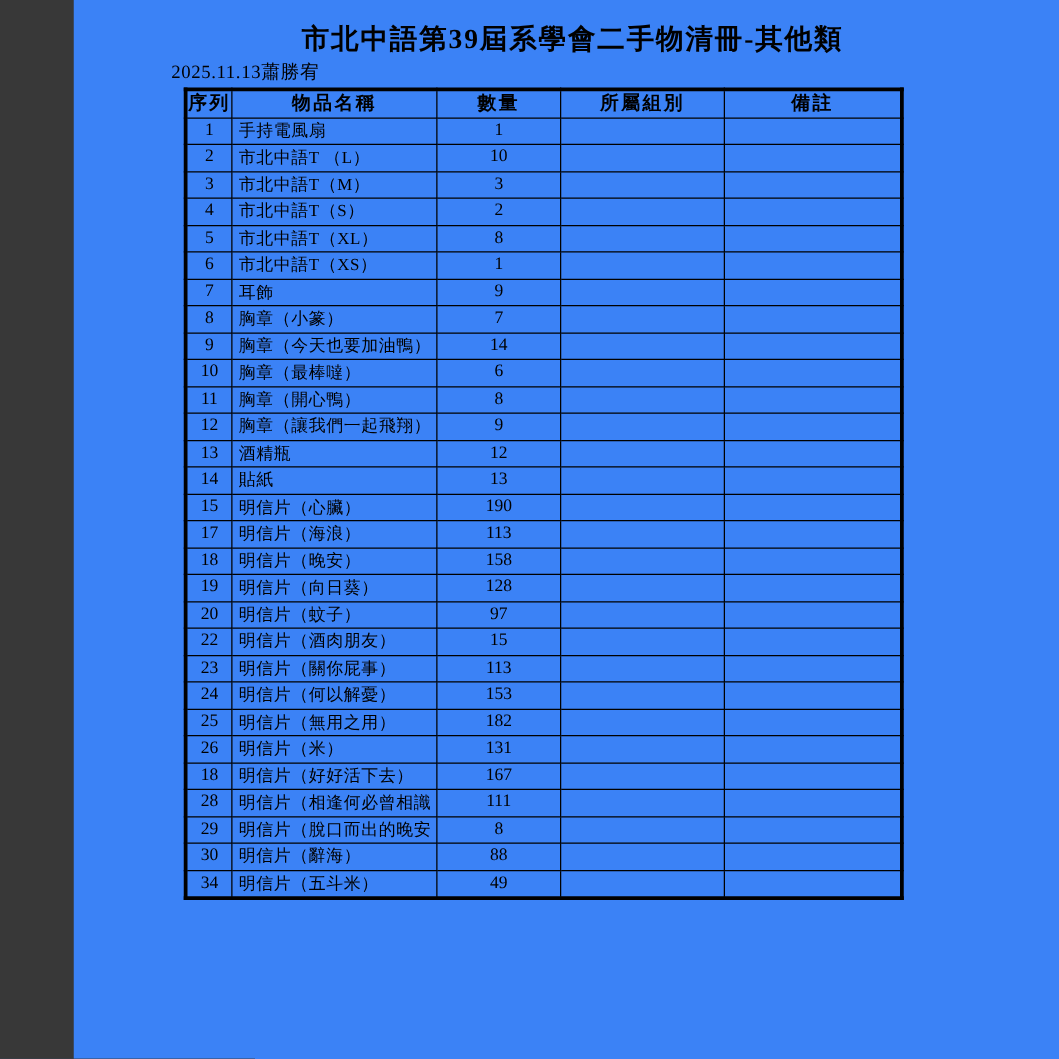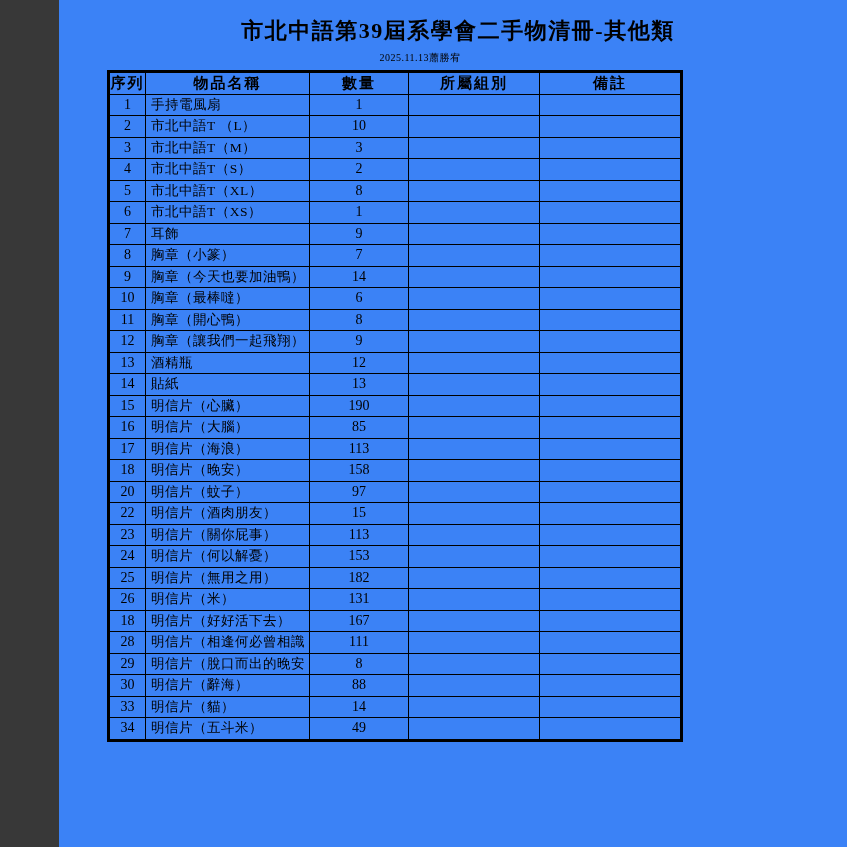--- a/index.html
+++ b/index.html
@@ -29,30 +29,30 @@
     margin: 17px 0 0 0;
     text-align: center;
     font-size: 22px;
     font-weight: 600;
     letter-spacing: 1.5px;
     line-height: 28px;
   }
   .date-line {
     width: 566px;
     margin: 7px 0 0 78px;
-    text-align: center;
-    font-size: 10px;
+    text-align: left;
+    font-size: 15px;
     line-height: 12px;
     letter-spacing: 0.5px;
   }
   table.inv {
     border-collapse: collapse;
     table-layout: fixed;
     width: 566px;
-    margin: 6px 0 0 48px;
+    margin: 6px 0 0 88px;
     border: 3px solid #000000;
   }
   .inv th, .inv td {
     border: 1px solid #000000;
     border-top-width: 1.5px;
     border-bottom-width: 1.5px;
     padding: 0;
     height: 20.5px;
     line-height: 20.5px;
     overflow: hidden;
@@ -193,41 +193,41 @@
             <td class="c4"></td>
           </tr>
           <tr>
             <td class="c0">15</td>
             <td class="c1">明信片（心臟）</td>
             <td class="c2">190</td>
             <td class="c3"></td>
             <td class="c4"></td>
           </tr>
           <tr>
-            <td class="c0">16</td>
-            <td class="c1">明信片（大腦）</td>
-            <td class="c2">85</td>
-            <td class="c3"></td>
-            <td class="c4"></td>
-          </tr>
-          <tr>
             <td class="c0">17</td>
             <td class="c1">明信片（海浪）</td>
             <td class="c2">113</td>
             <td class="c3"></td>
             <td class="c4"></td>
           </tr>
           <tr>
             <td class="c0">18</td>
             <td class="c1">明信片（晚安）</td>
             <td class="c2">158</td>
             <td class="c3"></td>
             <td class="c4"></td>
           </tr>
           <tr>
+            <td class="c0">19</td>
+            <td class="c1">明信片（向日葵）</td>
+            <td class="c2">128</td>
+            <td class="c3"></td>
+            <td class="c4"></td>
+          </tr>
+          <tr>
             <td class="c0">20</td>
             <td class="c1">明信片（蚊子）</td>
             <td class="c2">97</td>
             <td class="c3"></td>
             <td class="c4"></td>
           </tr>
           <tr>
             <td class="c0">22</td>
             <td class="c1">明信片（酒肉朋友）</td>
             <td class="c2">15</td>
@@ -280,27 +280,20 @@
             <td class="c0">29</td>
             <td class="c1">明信片（脫口而出的晚安</td>
             <td class="c2">8</td>
             <td class="c3"></td>
             <td class="c4"></td>
           </tr>
           <tr>
             <td class="c0">30</td>
             <td class="c1">明信片（辭海）</td>
             <td class="c2">88</td>
-            <td class="c3"></td>
-            <td class="c4"></td>
-          </tr>
-          <tr>
-            <td class="c0">33</td>
-            <td class="c1">明信片（貓）</td>
-            <td class="c2">14</td>
             <td class="c3"></td>
             <td class="c4"></td>
           </tr>
           <tr>
             <td class="c0">34</td>
             <td class="c1">明信片（五斗米）</td>
             <td class="c2">49</td>
             <td class="c3"></td>
             <td class="c4"></td>
           </tr>

